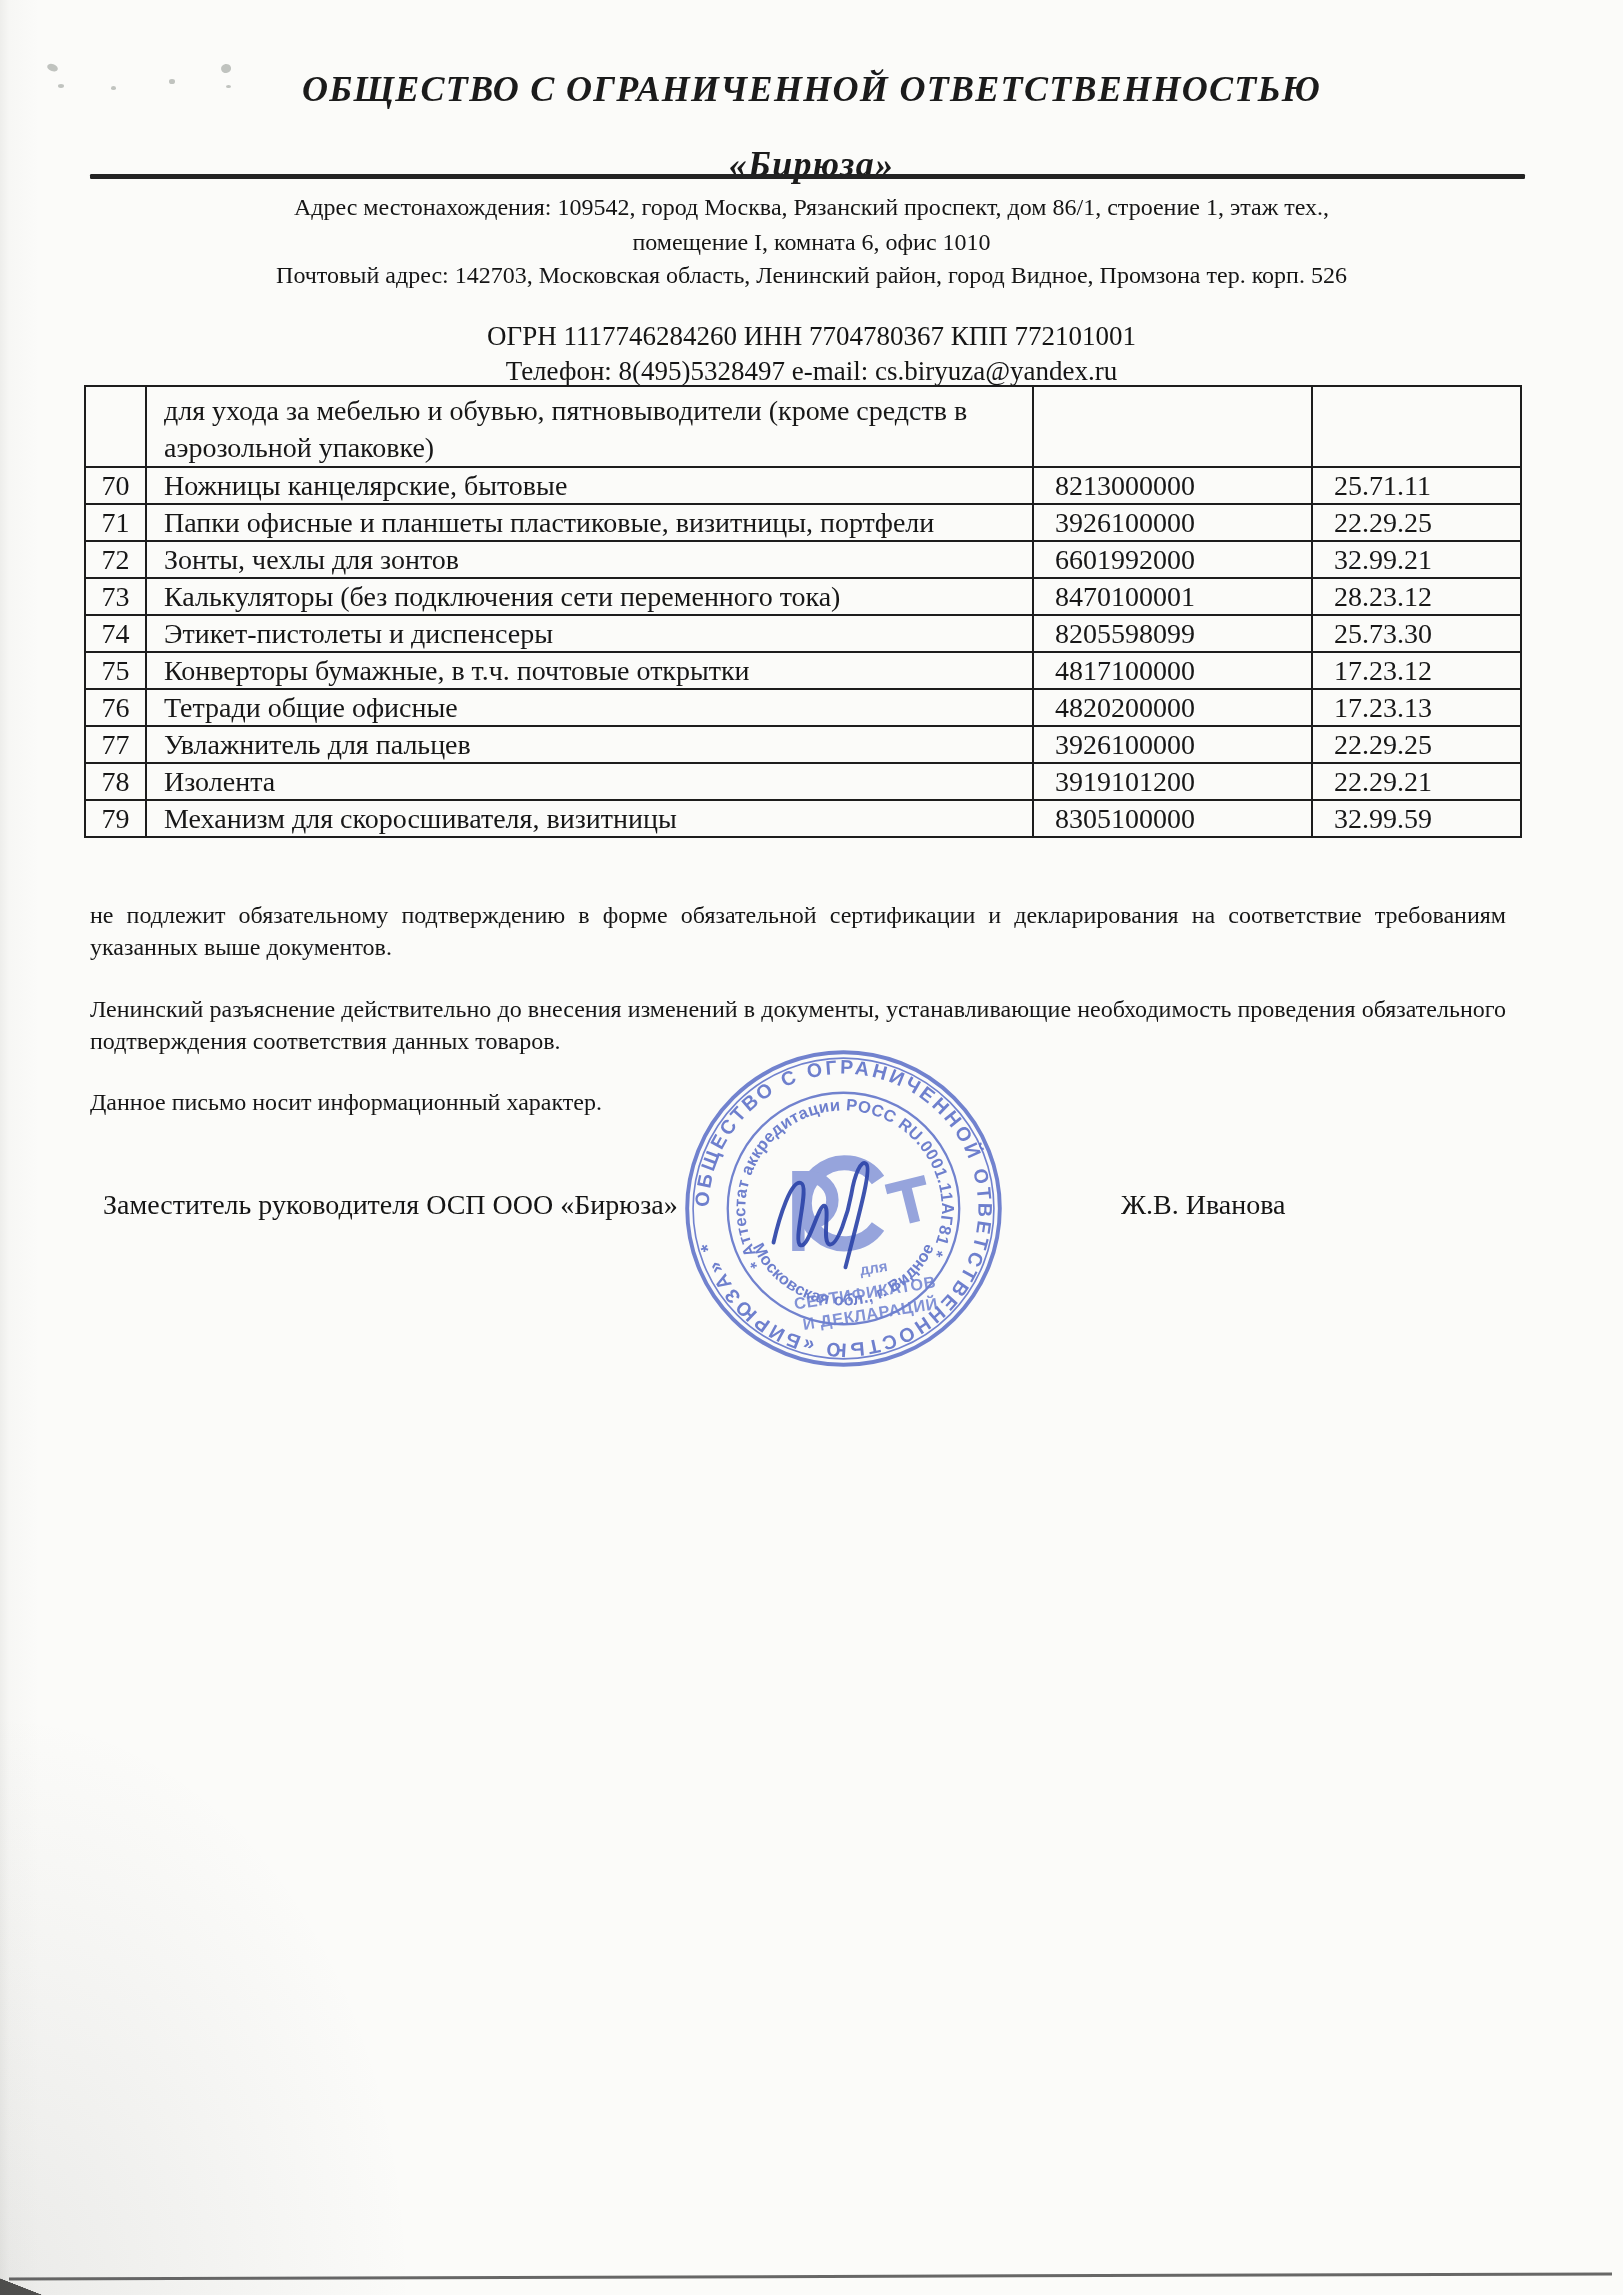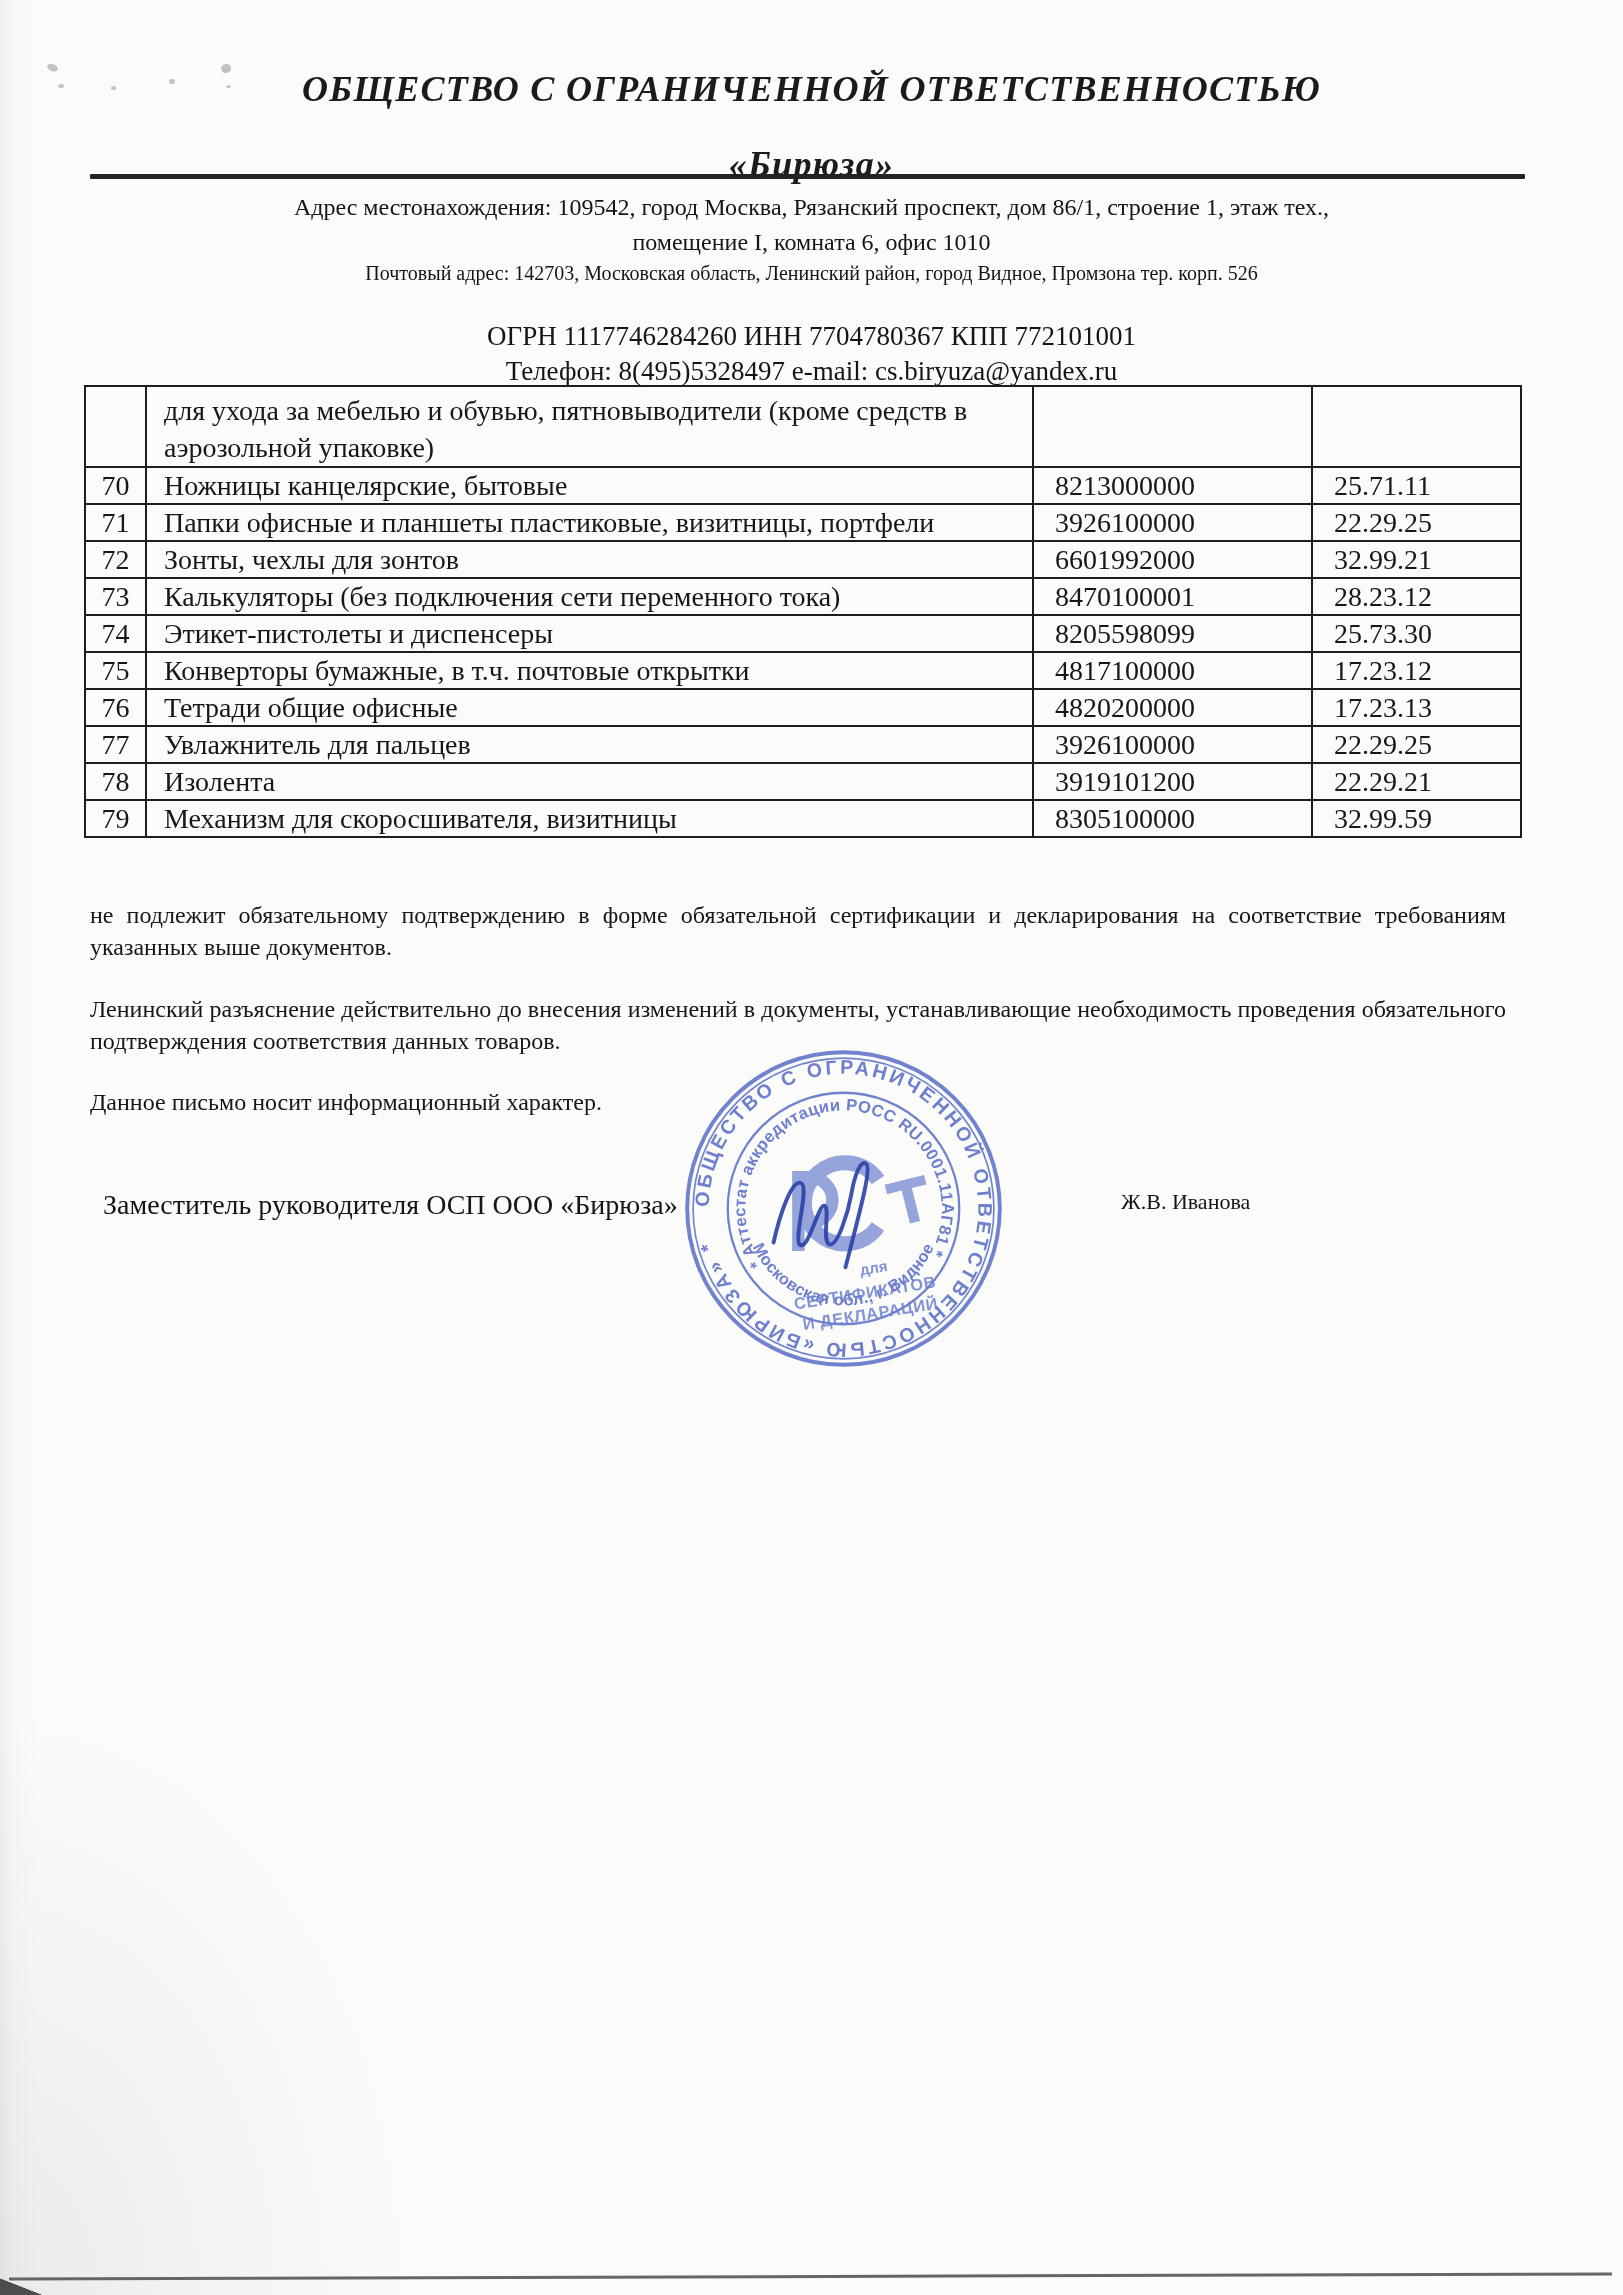--- a/index.html
+++ b/index.html
@@ -12,42 +12,42 @@
     font-family:"Liberation Serif", serif;color:#151515;
   }
   .center-line{position:absolute;left:0;right:0;text-align:center;white-space:nowrap;}
   .title{position:absolute;left:0;right:0;text-align:center;
     font-style:italic;font-weight:bold;font-size:36px;letter-spacing:1.3px;color:#1b1b1b;}
   .title-1{top:68px;}
   .title-2{top:124px;margin-top:19px;}
   .rule{position:absolute;top:174px;left:90px;width:1435px;height:5.2px;background:#232323;border-radius:1.3px;}
   .addr-block{position:absolute;top:190px;left:50%;transform:translateX(-50%);
     width:1151px;text-align:center;font-size:24px;line-height:35px;}
-  .postal{top:262px;font-size:20px;}
+  .postal{top:262px;font-size:24px;}
   .ogrn{top:321px;font-size:27px;}
   .phone{top:356px;font-size:27px;}
 
   table.goods{position:absolute;top:385px;left:84px;width:1437px;
     border-collapse:collapse;table-layout:fixed;font-size:28px;color:#171717;}
   table.goods td{border:2px solid #1d1d1d;vertical-align:middle;overflow:hidden;}
   td.c-num{text-align:center;padding:0;}
   td.c-desc{padding:0 7.9px 0 17px;}
   td.c-code{padding-left:21px;}
   td.c-okpd{padding-left:21px;}
   tr.row-single td{height:33px;}
   tr.row-head td{height:73px;vertical-align:top;padding-top:5.2px;line-height:37px;}
 
   .para{position:absolute;left:90px;width:1416px;font-size:24px;line-height:32px;
     text-align:justify;color:#161616;}
   .p1{top:899px;}
   .p2{top:993px;}
   .p3{top:1086px;text-align:left;}
 
   .sig-label{position:absolute;left:103px;top:1189px;font-size:28px;white-space:nowrap;text-align:center;}
-  .sig-name{position:absolute;left:1121px;top:1189px;font-size:22px;white-space:nowrap;text-align:center;}
+  .sig-name{position:absolute;left:1121px;top:1189px;font-size:28px;white-space:nowrap;text-align:center;}
 
   .stamp-svg{position:absolute;left:680px;top:1045px;width:327px;height:327px;}
 
   .speck{position:absolute;background:#8f958f;border-radius:50%;opacity:.55;}
   .sp1{left:47px;top:64px;width:10.5px;height:7.2px;transform:rotate(20deg);}
   .sp2{left:58px;top:84px;width:5.9px;height:3.9px;}
   .sp3{left:111px;top:86px;width:5.2px;height:3.9px;}
   .sp4{left:169px;top:79px;width:5.9px;height:4.6px;}
   .sp5{left:221px;top:64px;width:9.8px;height:8.5px;transform:rotate(-15deg);}
   .sp6{left:226px;top:85px;width:5.2px;height:3.3px;}

